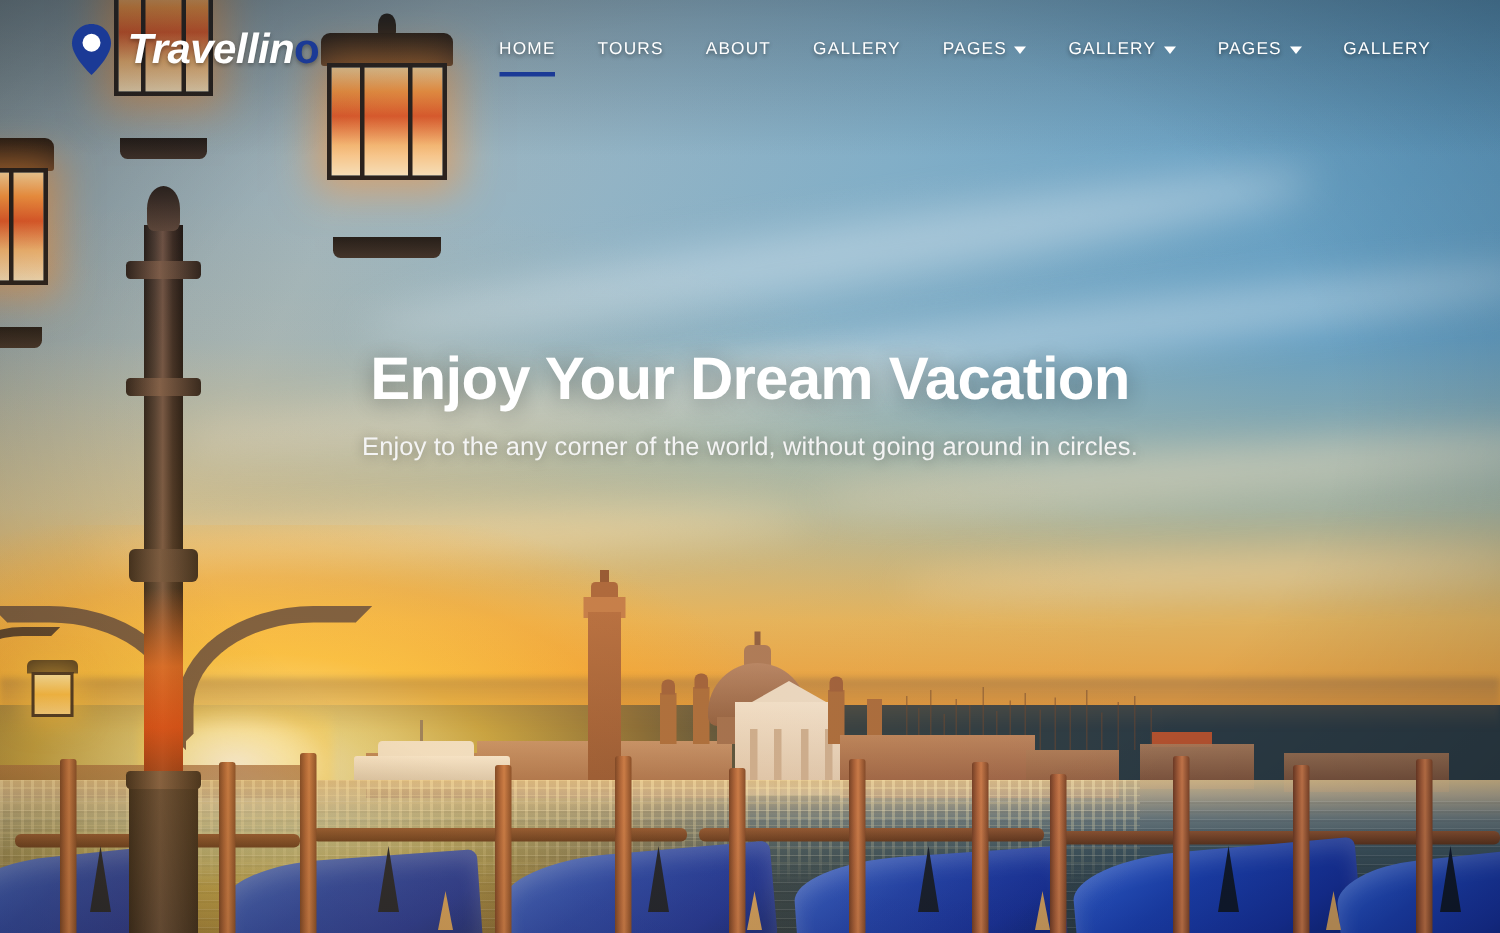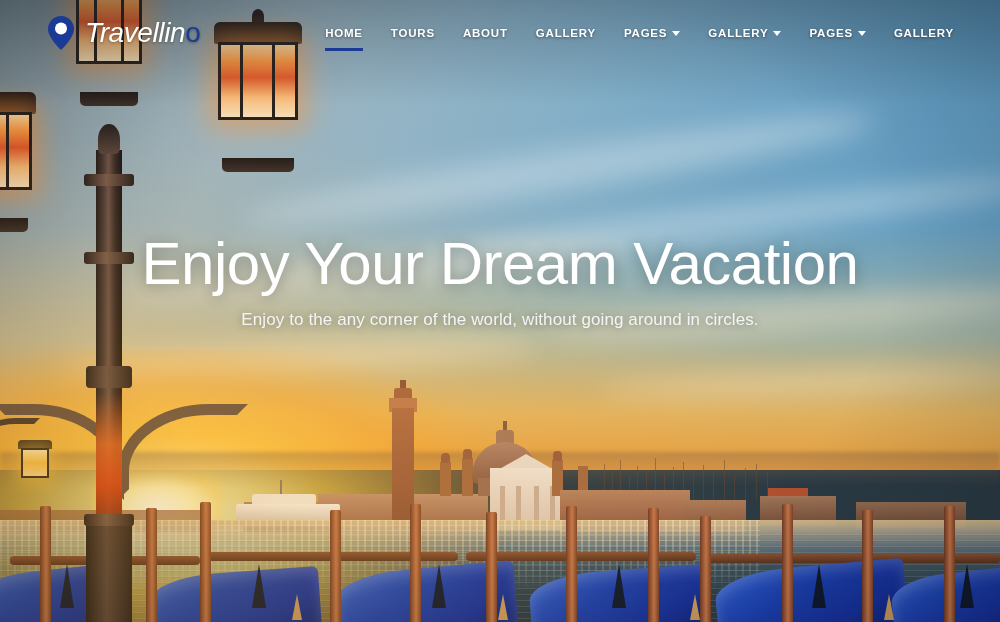--- a/index.html
+++ b/index.html
@@ -352,35 +352,35 @@
     position: absolute; left: 0; top: 0; width: 1000px; height: 66px;
     display: flex; align-items: center; z-index: 40;
   }
 
   .brand {
     display: flex; align-items: center; gap: 9px;
     margin-left: 46px; text-decoration: none;
   }
   .pin-icon { width: 30px; height: 36px; display: block; flex: 0 0 auto; }
   .brand-name {
-    color: #ffffff; font-size: 28px; font-weight: normal; font-style: italic;
+    color: #ffffff; font-size: 28px; font-weight: bold; font-style: italic;
     letter-spacing: -0.4px; line-height: 1;
     text-shadow: 0 1px 3px rgba(0,0,0,0.35);
   }
   .brand-dot { color: #1b3a96; font-style: normal; }
 
   .nav {
     margin-left: auto; margin-right: 32px;
     display: flex; align-items: center; gap: 0;
   }
   .nav-item {
     position: relative;
     display: flex; align-items: center; gap: 5px;
     padding: 6px 14px;
-    color: #ffffff; font-size: 11.5px; font-weight: bold;
+    color: #ffffff; font-size: 11.5px; font-weight: normal;
     letter-spacing: 0.8px; text-decoration: none; white-space: nowrap;
     text-shadow: 0 1px 3px rgba(0,0,0,0.45);
   }
   .nav-item .caret {
     width: 0; height: 0; display: inline-block;
     border-left: 4px solid transparent; border-right: 4px solid transparent;
     border-top: 5px solid #ffffff; margin-top: 1px;
   }
   .nav-item.active::after {
     content: ""; position: absolute; left: 14px; right: 14px; bottom: -6px;
@@ -388,21 +388,21 @@
   }
 
   
   .hero {
     position: absolute; left: 0; top: 0; width: 1000px; height: 622px;
     display: flex; flex-direction: column; align-items: center;
     justify-content: flex-start; z-index: 30; pointer-events: none;
   }
   .hero-title {
     margin-top: 232px;
-    color: #ffffff; font-size: 60px; font-weight: 400; line-height: 1.06;
+    color: #ffffff; font-size: 40px; font-weight: 700; line-height: 1.06;
     letter-spacing: -0.5px; text-align: center;
     text-shadow: 0 2px 14px rgba(0,0,0,0.30);
   }
   .hero-sub {
     margin-top: 14px;
     color: #f4f4f4; font-size: 17px; font-weight: 400; letter-spacing: 0.1px;
     text-align: center; text-shadow: 0 1px 8px rgba(0,0,0,0.35);
   }
 
   .search-bar {

